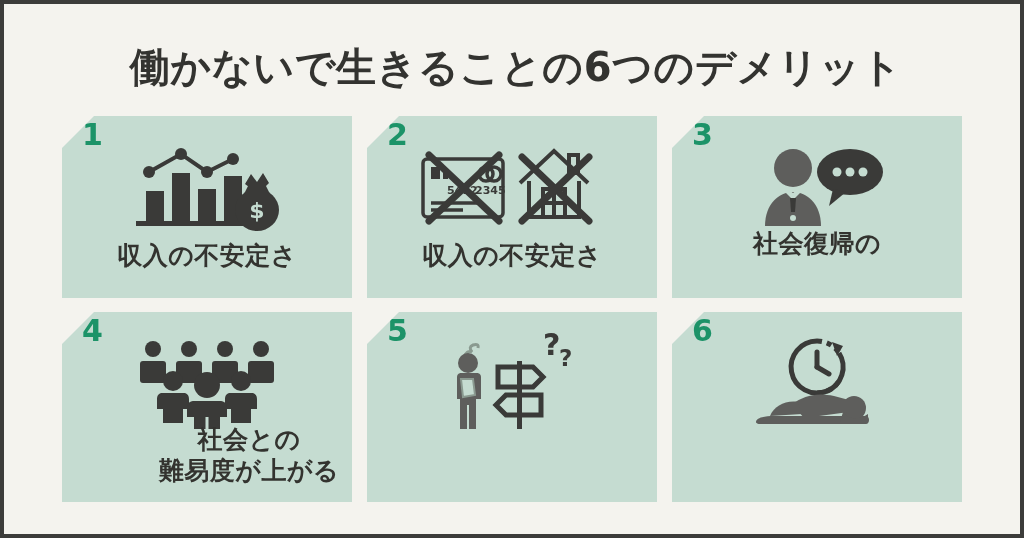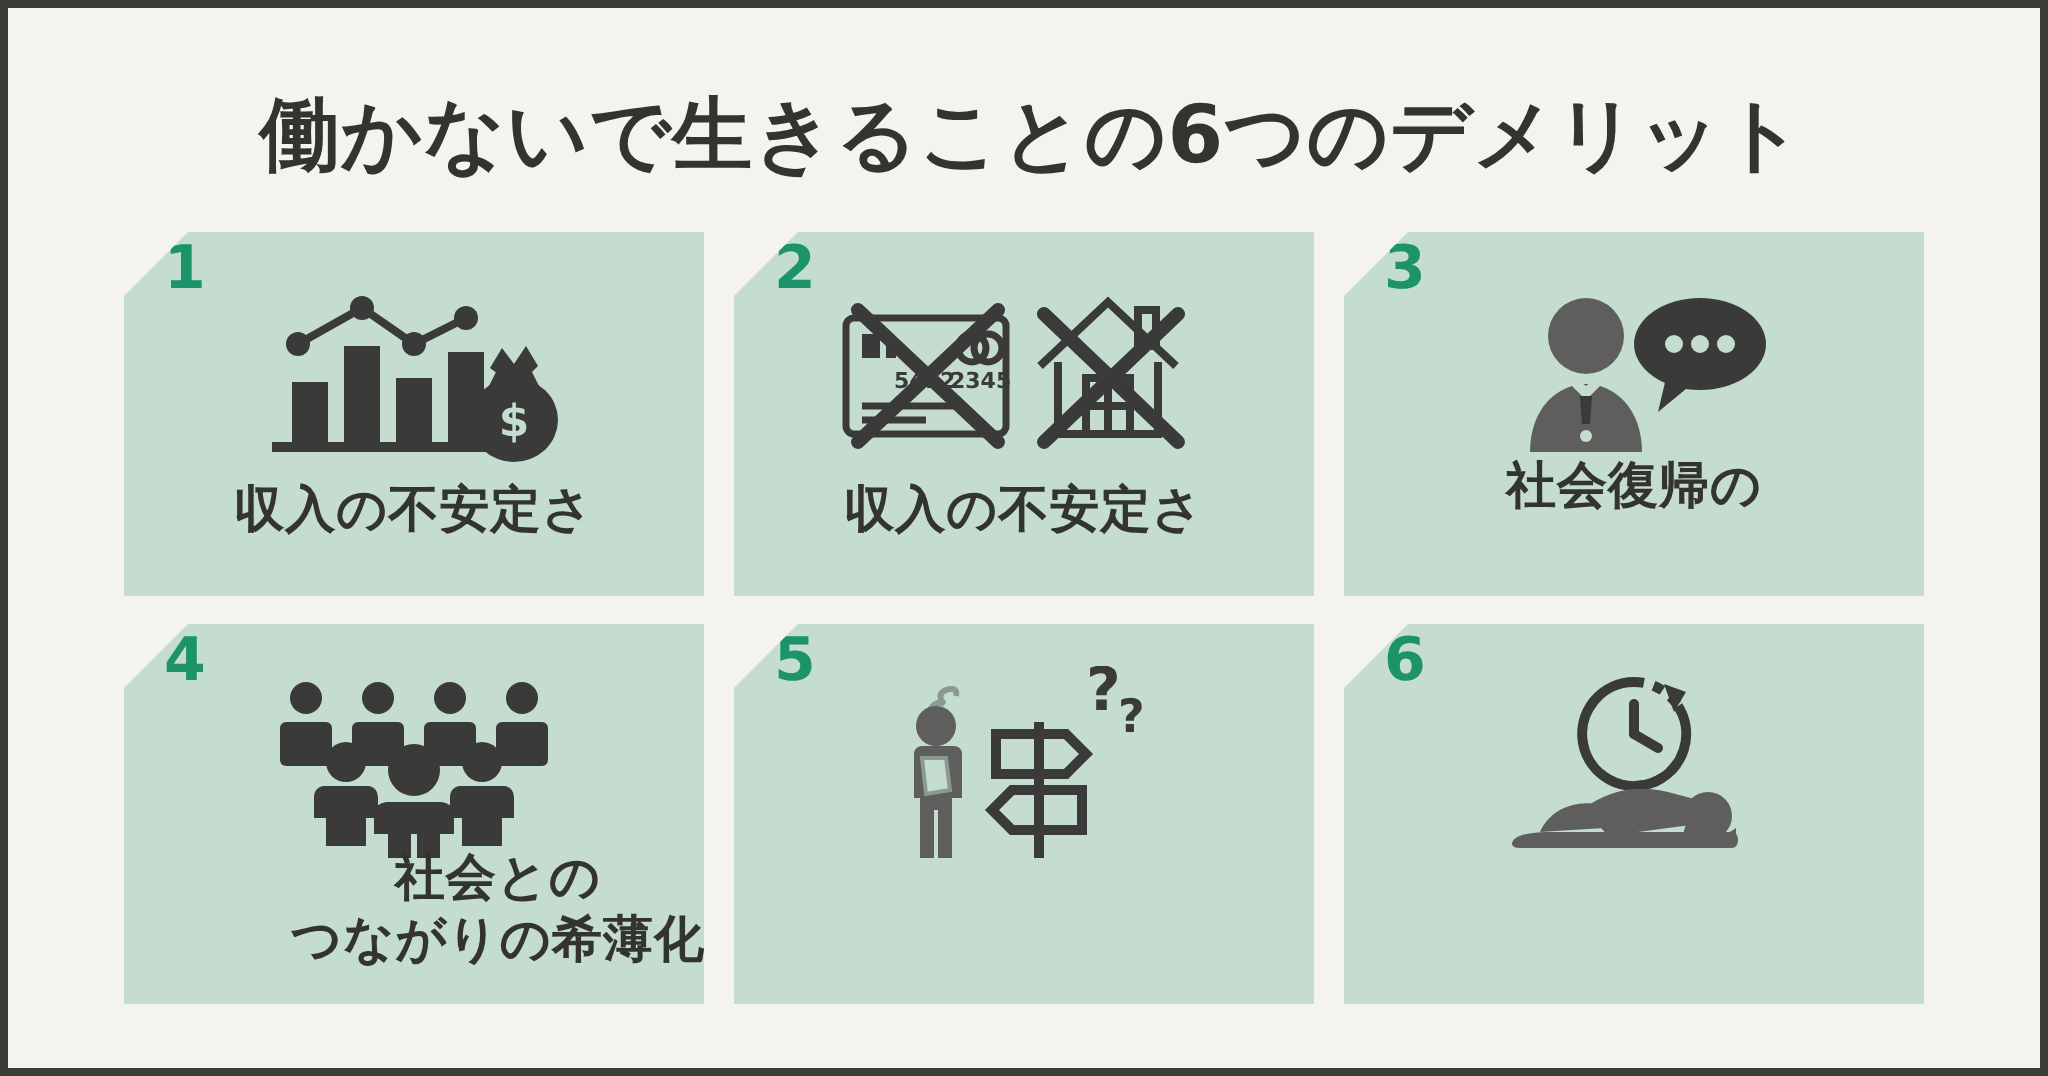--- a/index.html
+++ b/index.html
@@ -225,21 +225,21 @@
           </g>
           <g class="dk">
             <circle cx="70" cy="48" r="13"></circle>
             <path d="M50 70 C50 64, 57 64, 57 64 L83 64 C83 64, 90 64, 90 70 L90 80 L83 80 L83 92 L57 92 L57 80 L50 80 Z"></path>
           </g>
           <line x1="70" y1="80" x2="70" y2="92" stroke="#c5dcd1" stroke-width="3"></line>
         </svg>
       </div>
       <div class="card-label">
         <div>社会との</div>
-        <div>つながりの希薄化</div>
+        <div>難易度が上がる</div>
       </div>
     </div>
 
     <div class="card r2">
       <div class="card-num">5</div>
       <div class="icon-wrap">
         <svg width="135" height="100" viewBox="0 0 135 100" aria-hidden="true">
           <g class="md">
             <path d="M20 22 q3 -5 7 -3 q-4 -5 1 -7 q6 -2 5 3" fill="none" stroke="#8a9a90" stroke-width="3"></path>
             <circle cx="23" cy="30" r="10"></circle>

